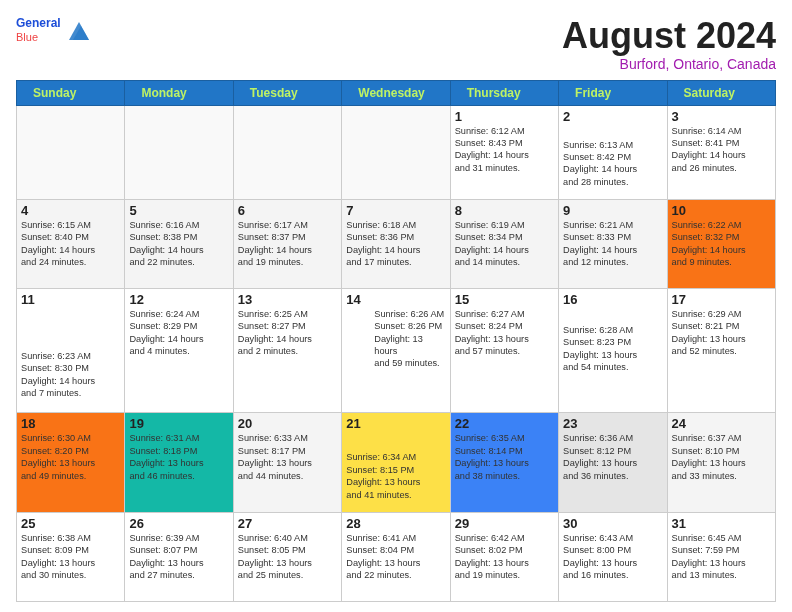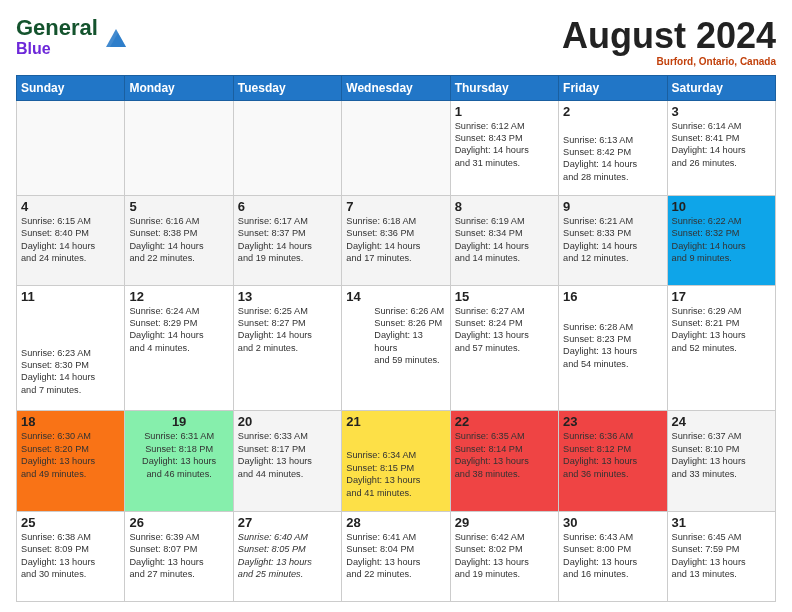--- a/index.html
+++ b/index.html
@@ -27,61 +27,60 @@
       display: flex;
       align-items: center;
       gap: 2px;
     }
     .logo-text {
       display: flex;
       flex-direction: column;
       line-height: 1.1;
     }
     .logo-general {
-      font-size: 22px;
+      font-size: 12px;
       font-weight: bold;
-      color: #14532d;
+      color: #1d4ed8;
     }
     .logo-blue {
-      font-size: 16px;
-      font-weight: bold;
-      color: #6d28d9;
+      font-size: 11px;
+      font-weight: normal;
+      color: #ef4444;
     }
     .logo-icon {
       width: 28px;
       height: 28px;
       margin-left: 2px;
     }
     .title-block {
       text-align: right;
     }
     .main-title {
       font-size: 36px;
       font-weight: bold;
       color: #222;
       line-height: 1.1;
     }
     .subtitle {
-      font-size: 10px;
-      color: #c2410c;
-      font-weight: bold;
+      font-size: 14px;
+      color: #a21caf;
     }
     .calendar {
       flex: 1;
       border: 1px solid #ccc;
       border-collapse: collapse;
       width: 100%;
       table-layout: fixed;
     }
     .calendar th {
       background: #2176c7;
-      color: #ffffff;
+      color: #bef264;
       font-size: 12px;
       font-weight: bold;
-      padding: 5px 4px;
+      padding: 5px 16px;
       text-align: left;
       border: 1px solid #1a5fa0;
     }
     .calendar td {
       border: 1px solid #ccc;
       vertical-align: top;
       padding: 3px 4px;
       font-size: 9.5px;
       color: #333;
       height: 82px;
@@ -203,21 +202,21 @@
 Daylight: 14 hours
 and 14 minutes.</div>
           </td>
           <td style="background: rgb(244, 244, 244);">
             <span class="day-num">9</span>
             <div class="day-info" style="white-space: pre-line;">Sunrise: 6:21 AM
 Sunset: 8:33 PM
 Daylight: 14 hours
 and 12 minutes.</div>
           </td>
-          <td style="background: #0ea5e9;">
+          <td style="background: #f97316;">
             <span class="day-num">10</span>
             <div class="day-info" style="white-space: pre-line;">Sunrise: 6:22 AM
 Sunset: 8:32 PM
 Daylight: 14 hours
 and 9 minutes.</div>
           </td>
         </tr>
         <tr>
           <td>
             <span class="day-num">11</span>
@@ -270,49 +269,49 @@
           </td>
         </tr>
         <tr>
           <td style="background: #f97316;">
             <span class="day-num">18</span>
             <div class="day-info" style="white-space: pre-line;">Sunrise: 6:30 AM
 Sunset: 8:20 PM
 Daylight: 13 hours
 and 49 minutes.</div>
           </td>
-          <td style="background: #86efac; text-align: center;">
+          <td style="background: #14b8a6;">
             <span class="day-num">19</span>
             <div class="day-info" style="white-space: pre-line;">Sunrise: 6:31 AM
 Sunset: 8:18 PM
 Daylight: 13 hours
 and 46 minutes.</div>
           </td>
           <td style="background: rgb(244, 244, 244);">
             <span class="day-num">20</span>
             <div class="day-info" style="white-space: pre-line;">Sunrise: 6:33 AM
 Sunset: 8:17 PM
 Daylight: 13 hours
 and 44 minutes.</div>
           </td>
           <td style="background: #fde047;">
             <span class="day-num">21</span>
             <div class="day-info" style="white-space: pre-line; margin-top: 20px;">Sunrise: 6:34 AM
 Sunset: 8:15 PM
 Daylight: 13 hours
 and 41 minutes.</div>
           </td>
-          <td style="background: #ef4444;">
+          <td style="background: #3b82f6;">
             <span class="day-num">22</span>
             <div class="day-info" style="white-space: pre-line;">Sunrise: 6:35 AM
 Sunset: 8:14 PM
 Daylight: 13 hours
 and 38 minutes.</div>
           </td>
-          <td style="background: #ef4444;">
+          <td style="background: #e5e5e5;">
             <span class="day-num">23</span>
             <div class="day-info" style="white-space: pre-line;">Sunrise: 6:36 AM
 Sunset: 8:12 PM
 Daylight: 13 hours
 and 36 minutes.</div>
           </td>
           <td style="background: rgb(244, 244, 244);">
             <span class="day-num">24</span>
             <div class="day-info" style="white-space: pre-line;">Sunrise: 6:37 AM
 Sunset: 8:10 PM
@@ -330,21 +329,21 @@
           </td>
           <td>
             <span class="day-num">26</span>
             <div class="day-info" style="white-space: pre-line;">Sunrise: 6:39 AM
 Sunset: 8:07 PM
 Daylight: 13 hours
 and 27 minutes.</div>
           </td>
           <td>
             <span class="day-num">27</span>
-            <div class="day-info" style="white-space: pre-line; font-style: italic;">Sunrise: 6:40 AM
+            <div class="day-info" style="white-space: pre-line;">Sunrise: 6:40 AM
 Sunset: 8:05 PM
 Daylight: 13 hours
 and 25 minutes.</div>
           </td>
           <td>
             <span class="day-num">28</span>
             <div class="day-info" style="white-space: pre-line;">Sunrise: 6:41 AM
 Sunset: 8:04 PM
 Daylight: 13 hours
 and 22 minutes.</div>

